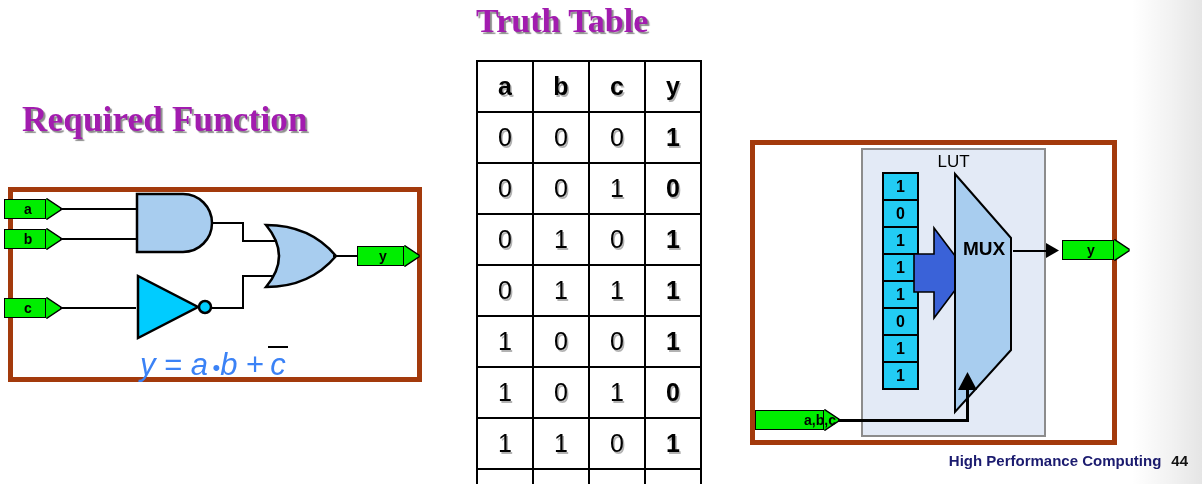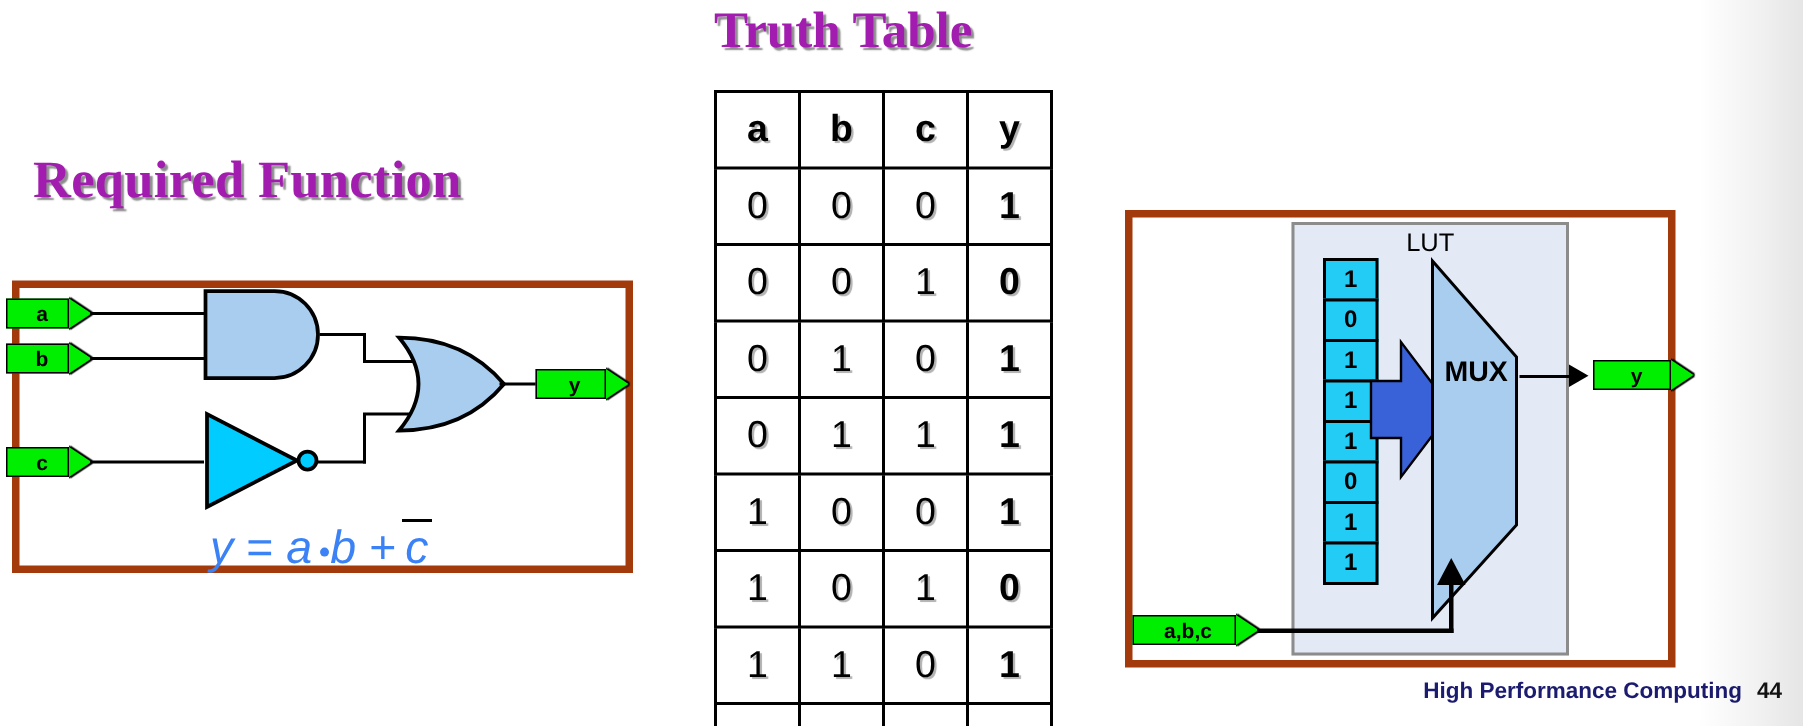--- a/index.html
+++ b/index.html
@@ -242,21 +242,21 @@
   </div>
   <div class="pin" style="left:1062px;top:240px;width:68px;">
     <span class="body" style="width:52px;"></span>
     <span class="tip" style="left:52px;"></span>
     <span class="lbl" style="width:58px;">y</span>
   </div>
 
   <div class="pin" style="left:755px;top:410px;width:84px;">
     <span class="body" style="width:69px;"></span>
     <span class="tip" style="left:69px;"></span>
-    <span class="lbl" style="width:74px;">a,b,c</span>
+    <span class="lbl" style="width:74px;margin-left:28px;">a,b,c</span>
   </div>
   <div class="wire h" style="left:838px;top:419px;width:131px;height:3px;"></div>
   <div class="wire v" style="left:966px;top:388px;height:34px;width:3px;"></div>
   <div class="gate" style="left:958px;top:372px;">
     <svg width="19" height="18" viewBox="0 0 19 18">
         <path d="M9.5,0 L19,18 L0,18 Z" fill="#000"></path>
       </svg>
   </div>
 
   <div id="footer">

